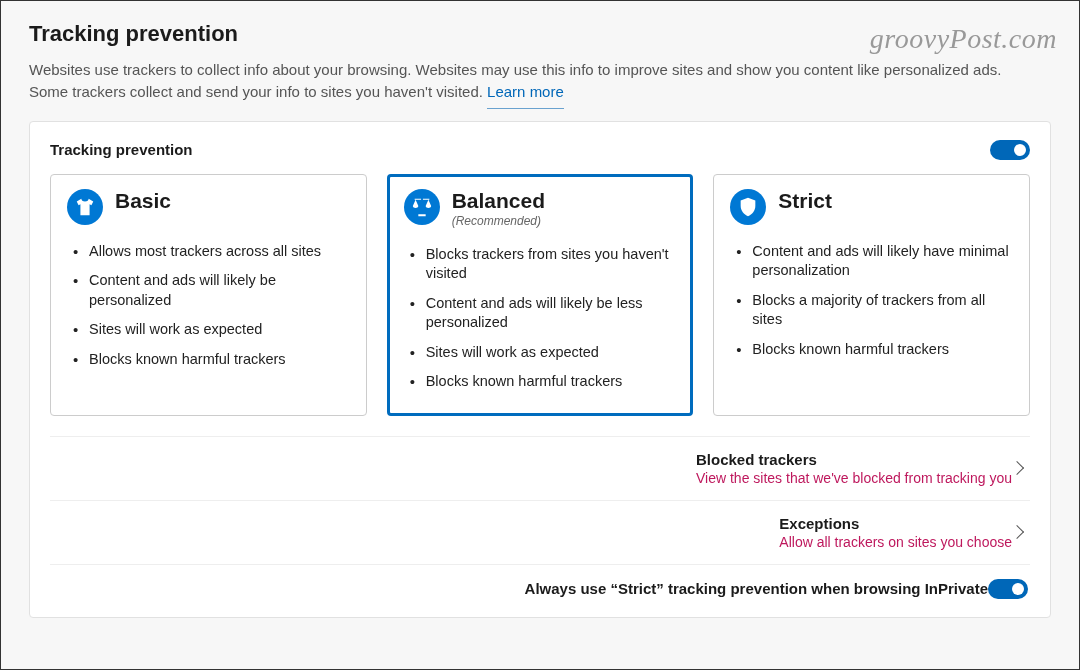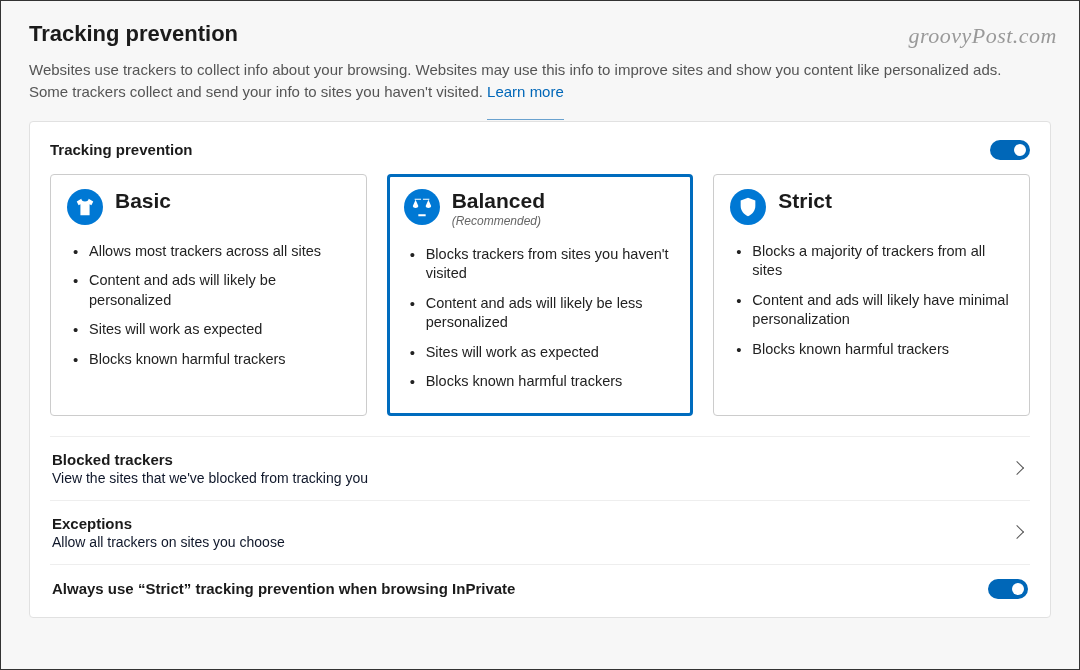--- a/index.html
+++ b/index.html
@@ -25,21 +25,21 @@
     font-size: 15px;
     color: #555;
     line-height: 1.45;
     margin-bottom: 18px;
     max-width: 980px;
   }
   .learn-more {
     color: #0067b8;
     text-decoration: none;
     border-bottom: 1px solid #6aa2cf;
-    padding-bottom: 19px;
+    padding-bottom: 8px;
   }
   .card {
     background: #fff;
     border: 1px solid #e1e1e1;
     border-radius: 4px;
     padding: 18px 20px 4px 20px;
   }
   .card-header {
     display: flex;
     align-items: center;
@@ -120,40 +120,40 @@
     position: absolute;
     left: 2px;
     top: 5px;
     font-size: 15px;
   }
   .row {
     border-top: 1px solid #eee;
     padding: 14px 2px;
     display: flex;
     align-items: center;
-    justify-content: space-between;
+    justify-content: flex-end;
   }
   .row-text { display: flex; flex-direction: column; gap: 2px; }
   .row-title { font-size: 15px; font-weight: 600; }
-  .row-sub { font-size: 14px; color: #0f172a; }
+  .row-sub { font-size: 14px; color: #be185d; }
   .chevron {
     width: 10px;
     height: 10px;
     border-right: 1.5px solid #555;
     border-bottom: 1.5px solid #555;
     transform: rotate(-45deg);
     margin-right: 6px;
   }
   .watermark {
     position: absolute;
     top: 22px;
     right: 22px;
     font-family: Georgia, "Times New Roman", serif;
     font-style: italic;
-    font-size: 22px;
+    font-size: 28px;
     color: #999;
     letter-spacing: 0.5px;
   }
 </style>
 </head>
 <body>
 
 <div class="watermark">groovyPost.com</div>
 
 <div class="page">
@@ -217,22 +217,22 @@
           <div class="option-icon">
             <svg width="22" height="22" viewBox="0 0 24 24">
                 <path d="M12 2l8 3v6c0 5-3.5 9.5-8 11-4.5-1.5-8-6-8-11V5l8-3z"></path>
               </svg>
           </div>
           <div class="option-title-block">
             <span class="option-title">Strict</span>
           </div>
         </div>
         <ul>
+          <li>Content and ads will likely have minimal personalization</li>
           <li>Blocks a majority of trackers from all sites</li>
-          <li>Content and ads will likely have minimal personalization</li>
           <li>Blocks known harmful trackers</li>
         </ul>
       </div>
 
     </div>
 
     <div class="row">
       <div class="row-text">
         <span class="row-title">Blocked trackers</span>
         <span class="row-sub">View the sites that we've blocked from tracking you</span>

